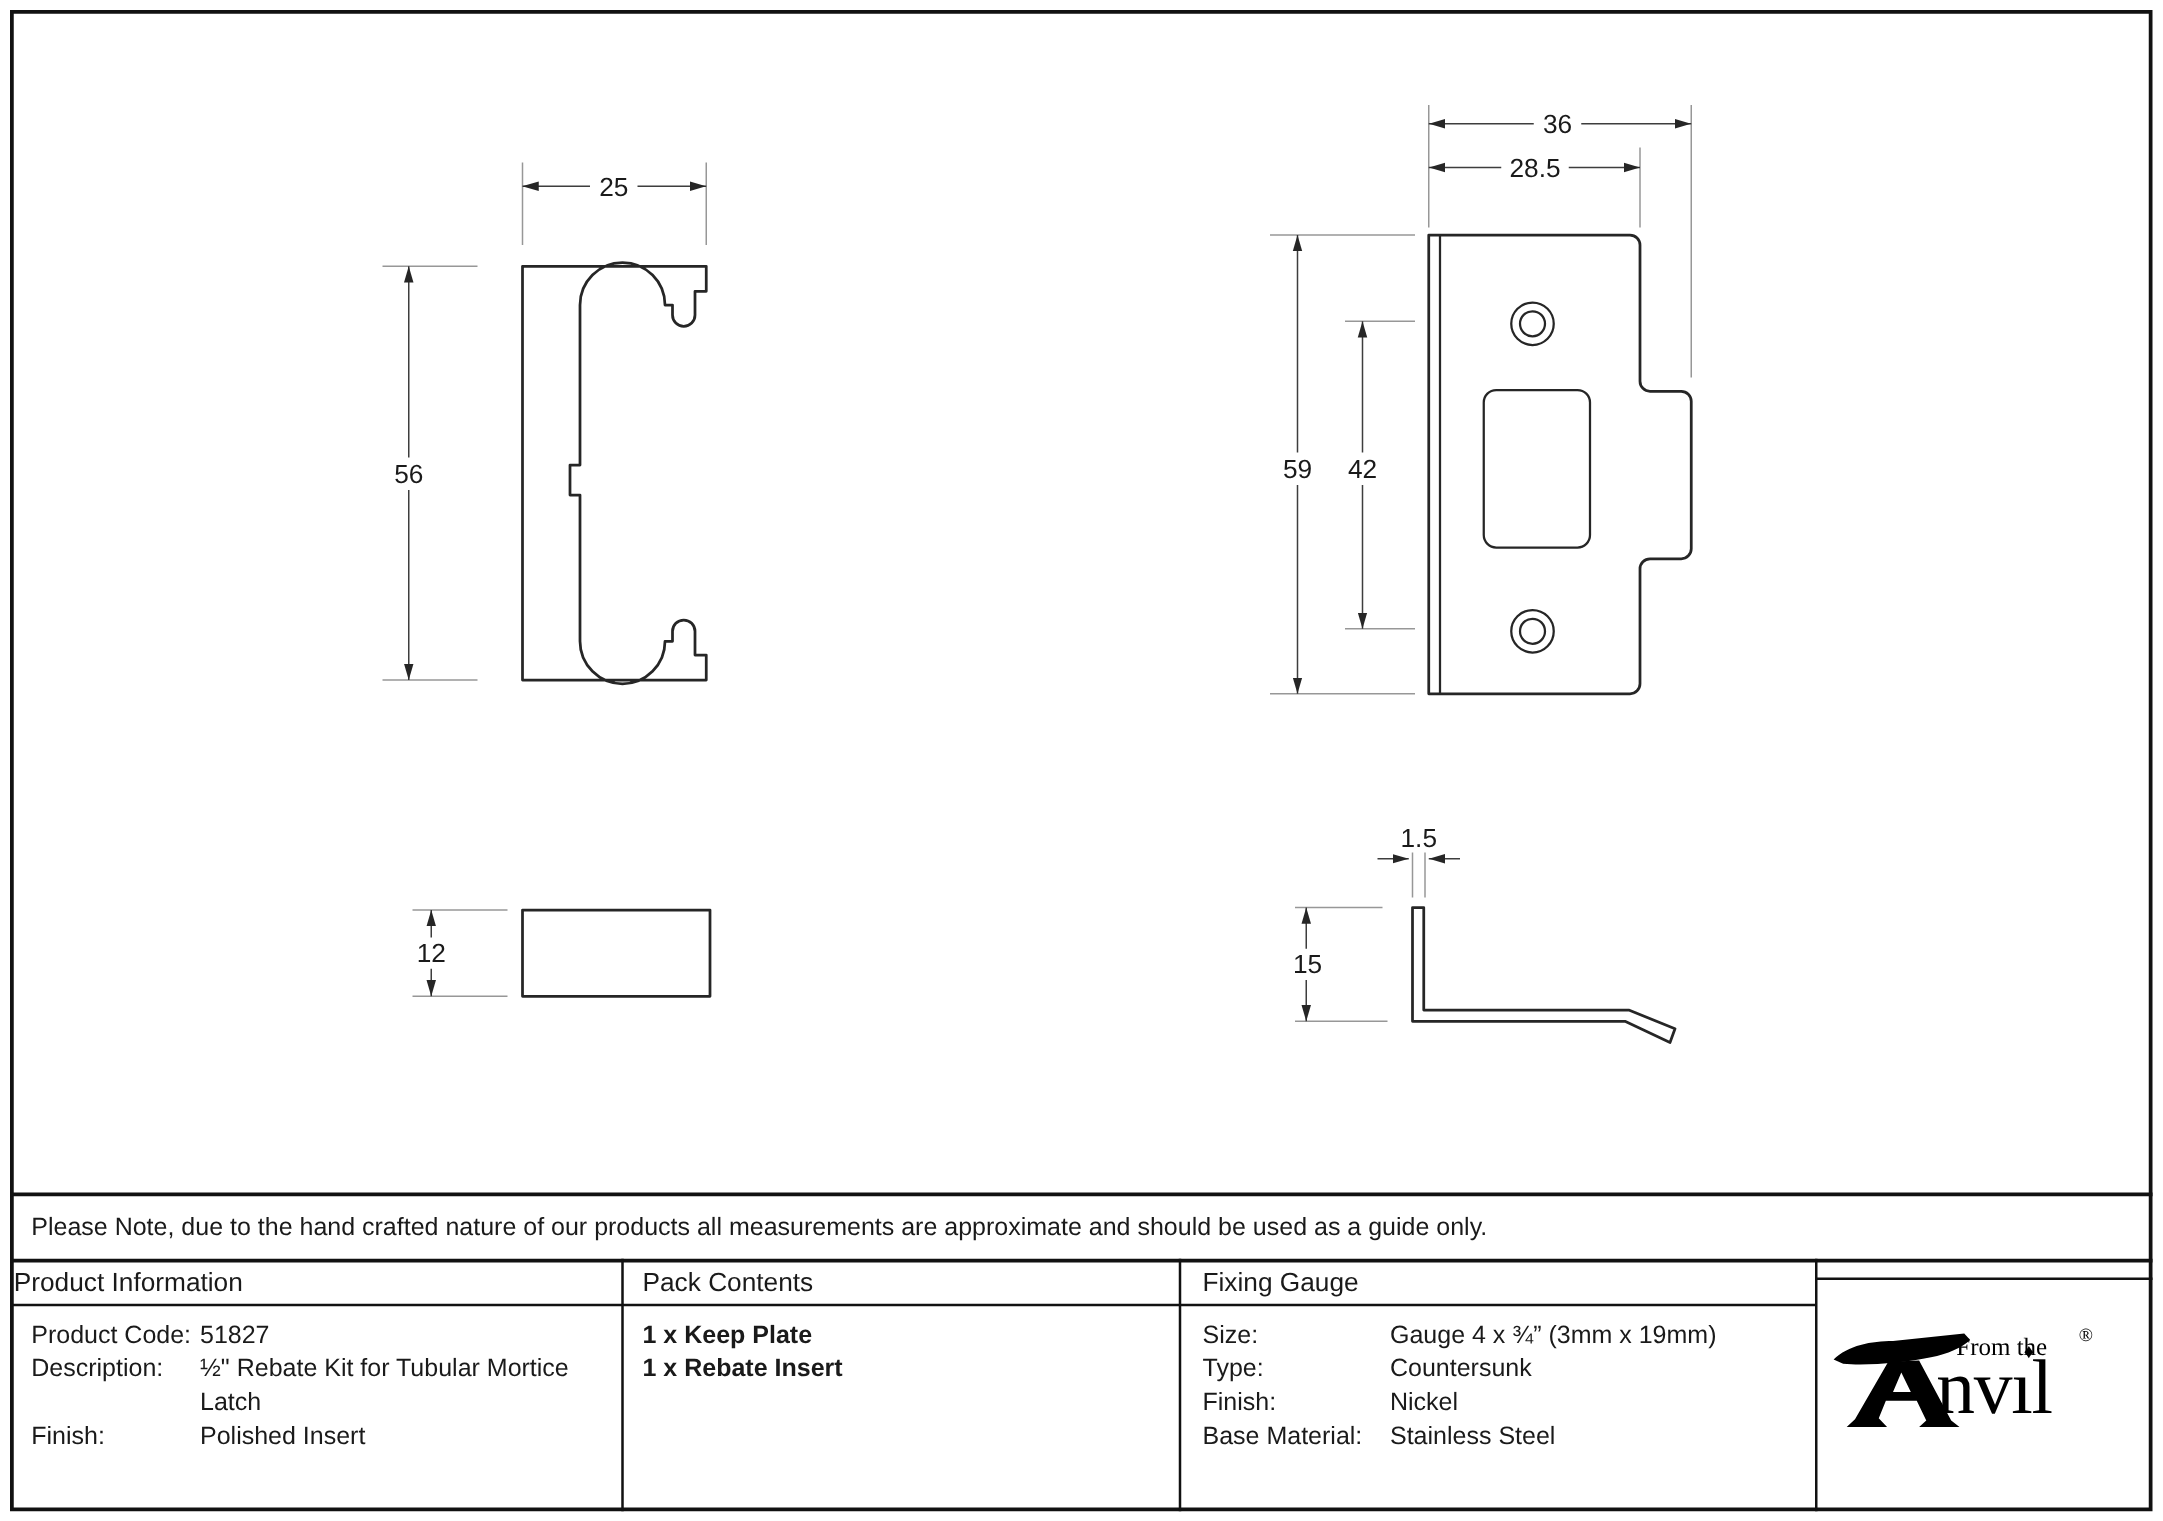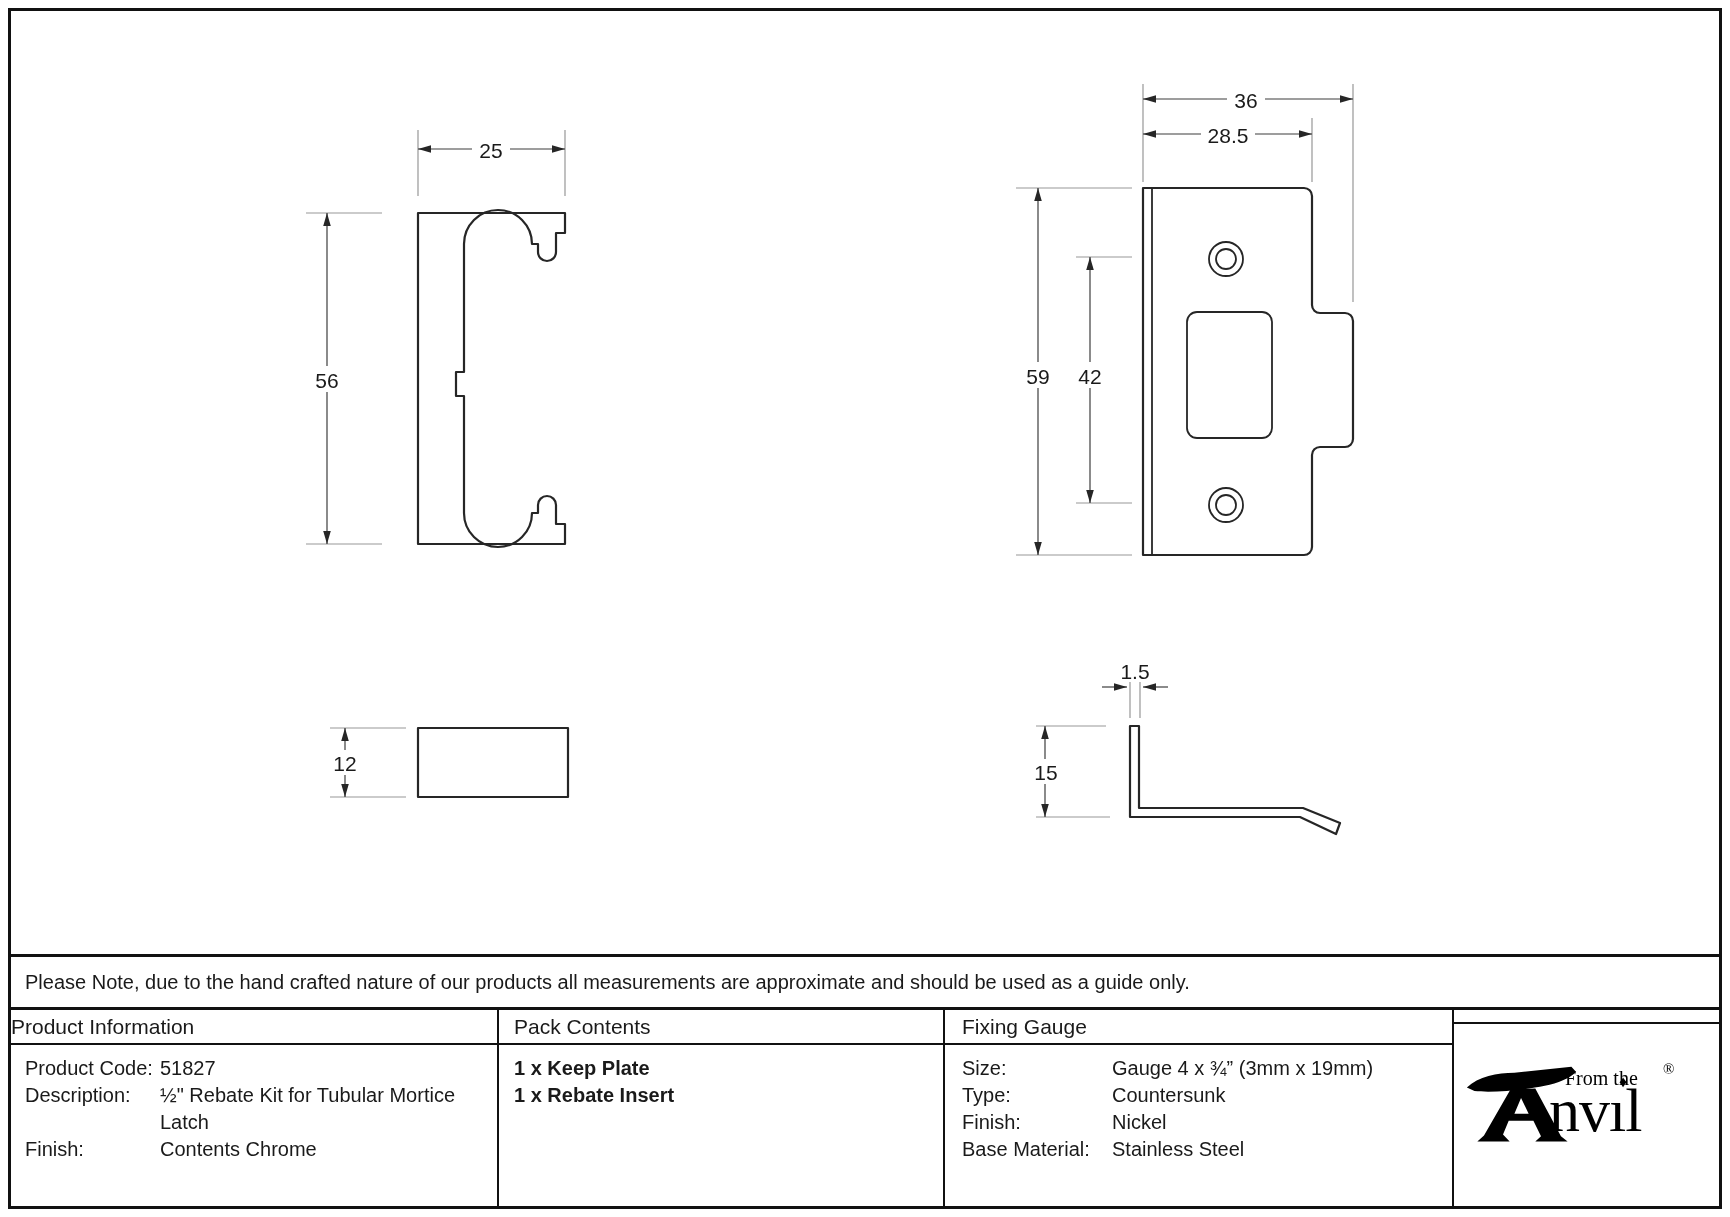--- a/index.html
+++ b/index.html
@@ -134,21 +134,21 @@
   <div class="col-header" style="left:11px;top:1015px;">Product Information</div>
   <div class="col-header" style="left:514px;top:1015px;">Pack Contents</div>
   <div class="col-header" style="left:962px;top:1015px;">Fixing Gauge</div>
 
   <div class="cellgrid" style="left:25px;top:1055px;width:460px;grid-template-columns:135px 330px;">
     <div>Product Code:</div>
     <div>51827</div>
     <div>Description:</div>
     <div>½" Rebate Kit for Tubular Mortice Latch</div>
     <div>Finish:</div>
-    <div>Contents Chrome</div>
+    <div>Polished Insert</div>
   </div>
 
   <div class="list" style="left:514px;top:1055px;width:400px;">
     <div>1 x Keep Plate</div>
     <div>1 x Rebate Insert</div>
   </div>
 
   <div class="cellgrid" style="left:962px;top:1055px;width:470px;grid-template-columns:150px 320px;">
     <div>Size:</div>
     <div>Gauge 4 x ¾” (3mm x 19mm)</div>

